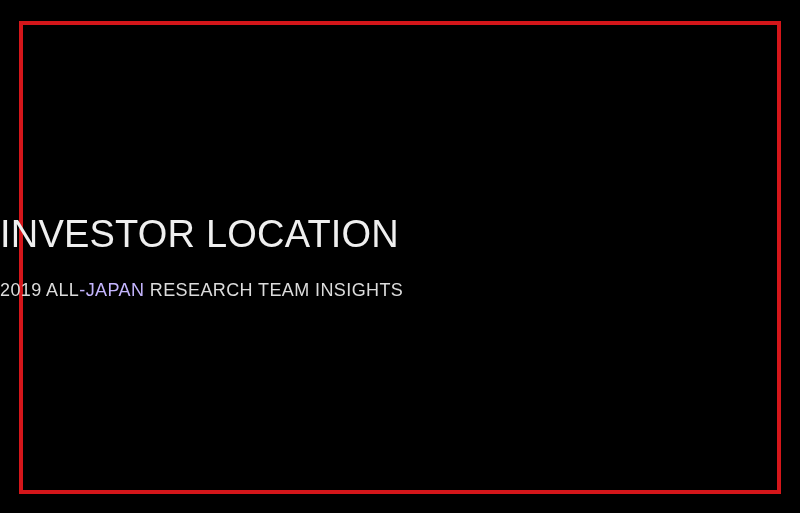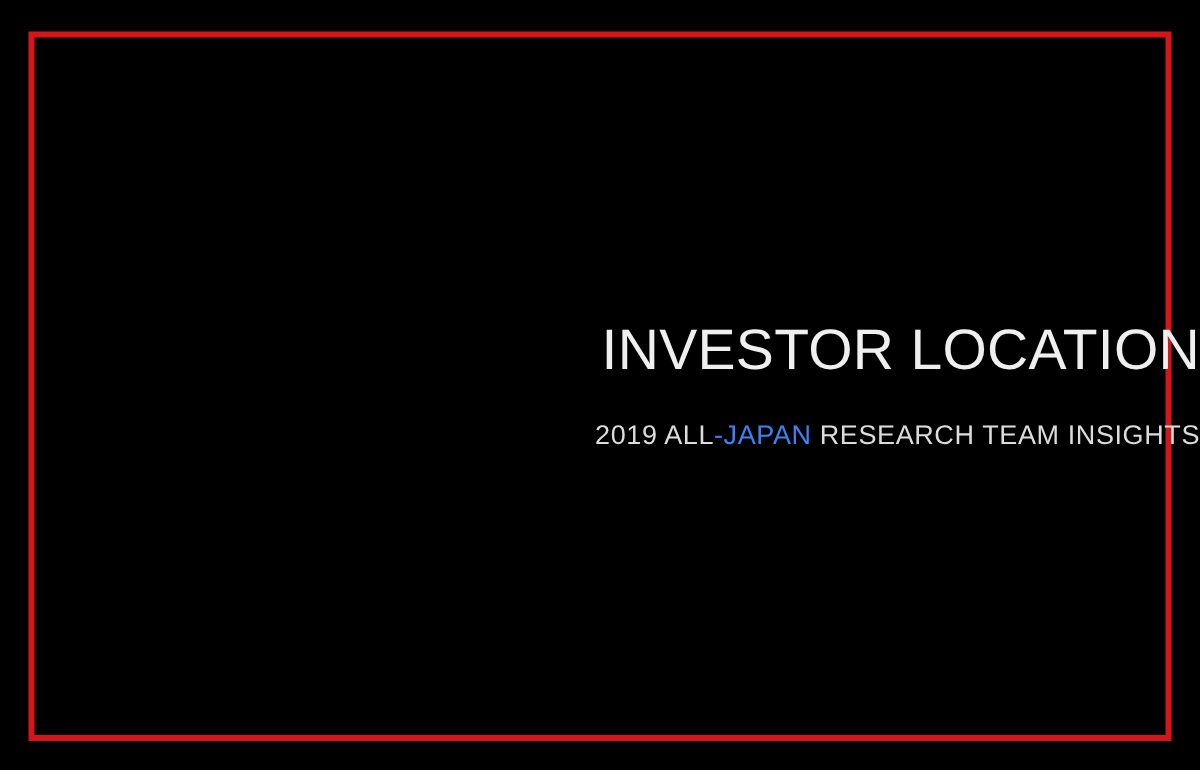--- a/index.html
+++ b/index.html
@@ -35,21 +35,21 @@
 
   
   #content {
     position: absolute;
     left: 0;
     top: 0;
     width: 800px;
     height: 513px;
     display: flex;
     flex-direction: column;
-    align-items: flex-end;
+    align-items: flex-start;
     justify-content: center;
     text-align: center;
   }
 
   #title {
     margin: 0;
     padding: 0;
     font-family: "Liberation Sans", sans-serif;
     font-size: 38px;
     font-weight: 400;
@@ -70,21 +70,21 @@
     font-family: "Liberation Sans", sans-serif;
     font-size: 18px;
     font-weight: 400;
     letter-spacing: 0.4px;
     line-height: 22px;
     color: #dcdcdc;
     text-transform: uppercase;
     white-space: nowrap;
   }
   #subtitle .hl {
-    color: #3b82f6;
+    color: #c4b5fd;
   }
 </style>
 </head>
 <body>
 
 <div id="slide">
 
   <div id="frame"></div>
 
   <div id="content">

